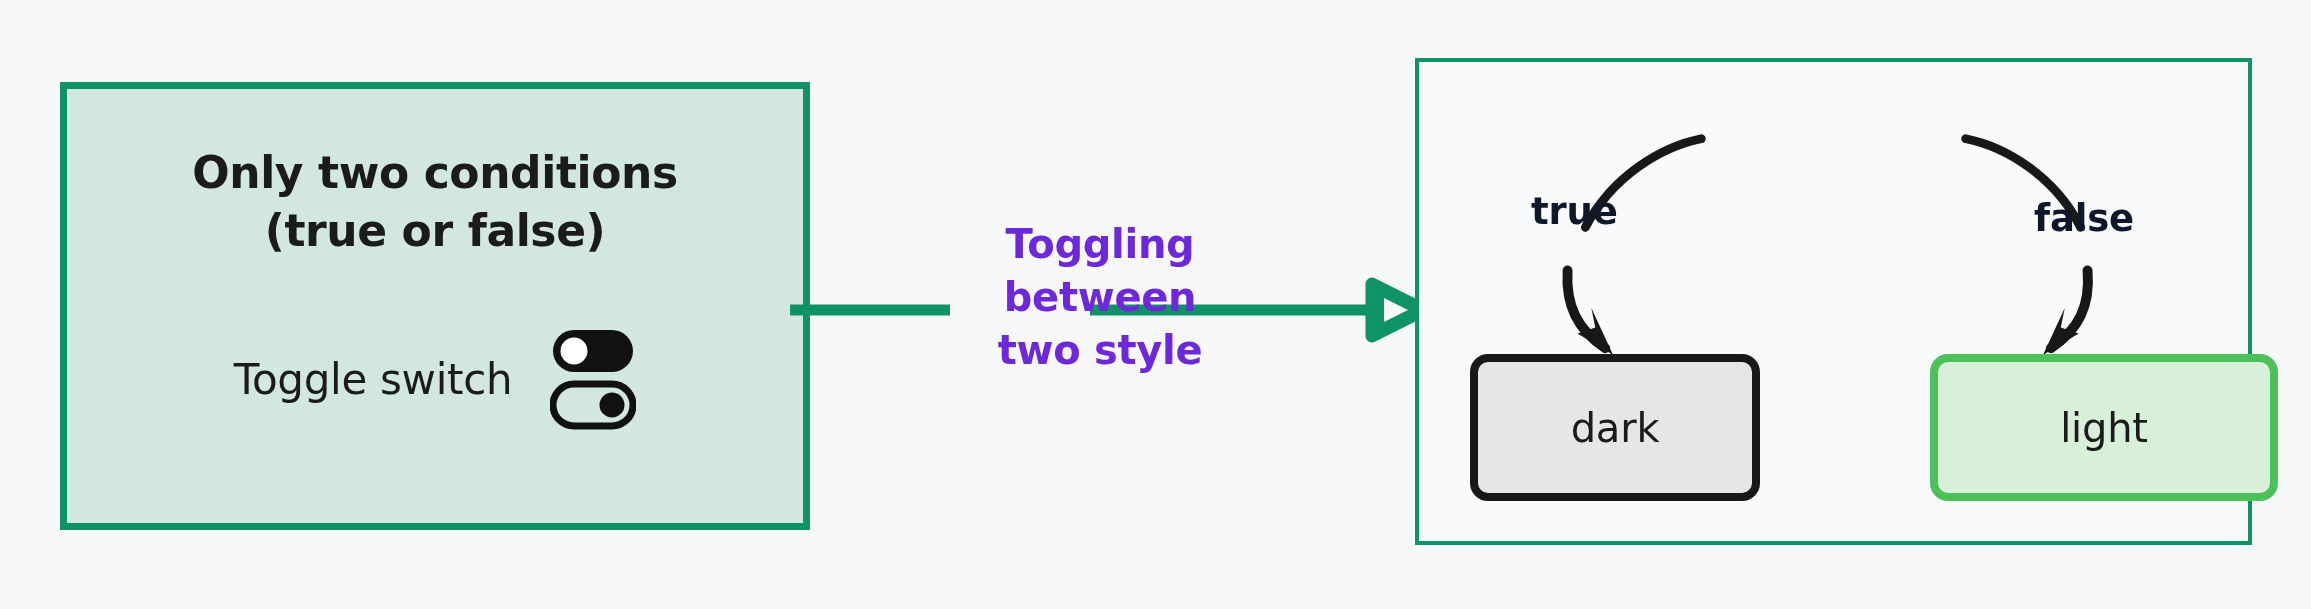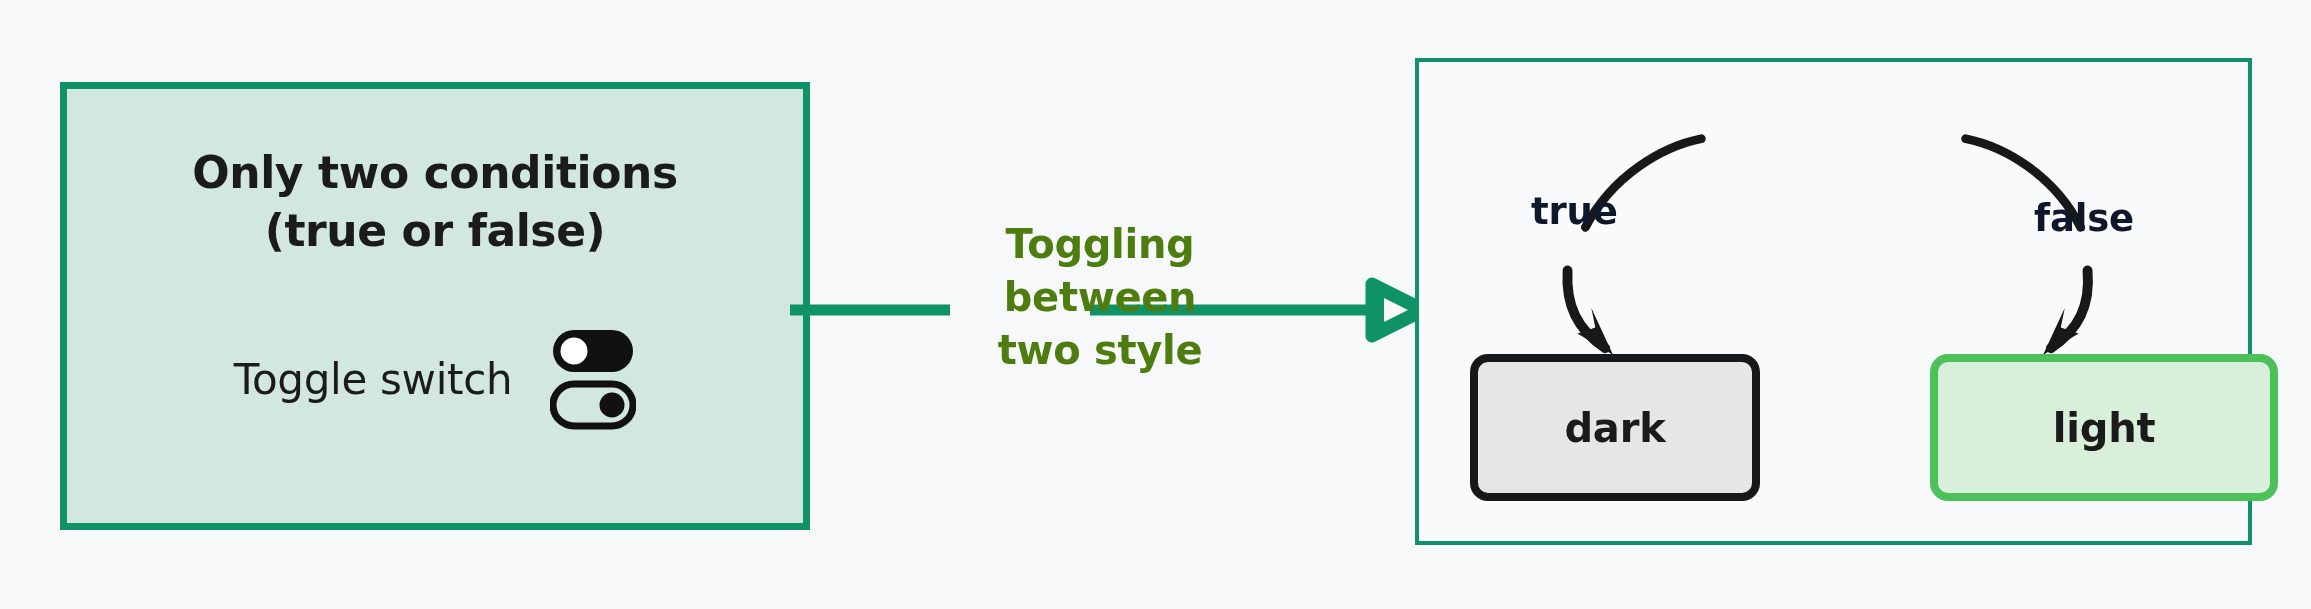--- a/index.html
+++ b/index.html
@@ -72,21 +72,21 @@
   }
   #connector-label {
     position: absolute;
     left: 930px;
     top: 218px;
     width: 340px;
     text-align: center;
     font-size: 40px;
     font-weight: 700;
     line-height: 1.32;
-    color: #4d7c0f;
+    color: #6d28d9;
     letter-spacing: -0.3px;
     white-space: pre-line;
     z-index: 3;
   }
 
   
   #right-panel {
     position: absolute;
     left: 1415px;
     top: 58px;
@@ -128,21 +128,21 @@
   #cond-false { left: 615px; top: 135px; }
 
   .mode-box {
     position: absolute;
     box-sizing: border-box;
     display: flex;
     align-items: center;
     justify-content: center;
     border-radius: 18px;
     font-size: 40px;
-    font-weight: 700;
+    font-weight: 400;
     color: #1B1B1B;
     letter-spacing: -0.2px;
     z-index: 2;
   }
   #box-dark {
     left: 51px;
     top: 292px;
     width: 290px;
     height: 147px;
     background: #E6E6E6;

